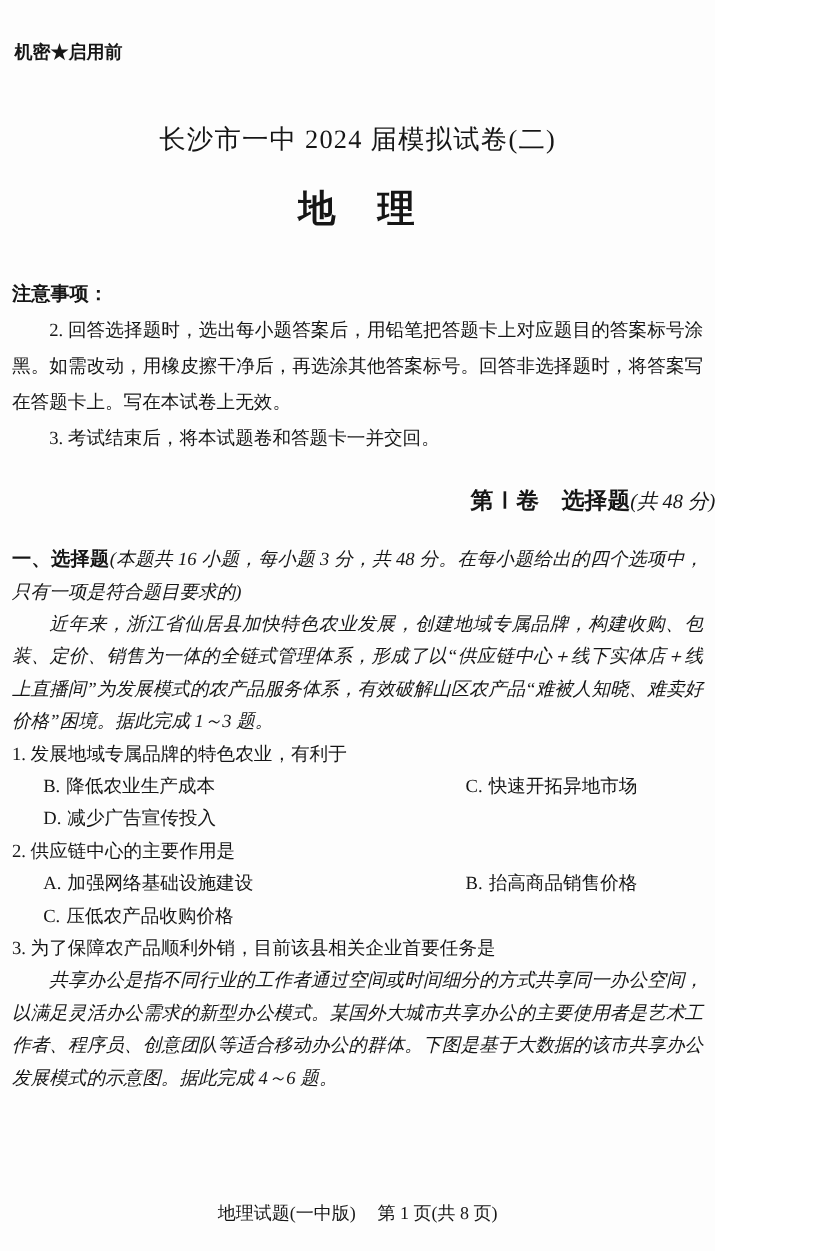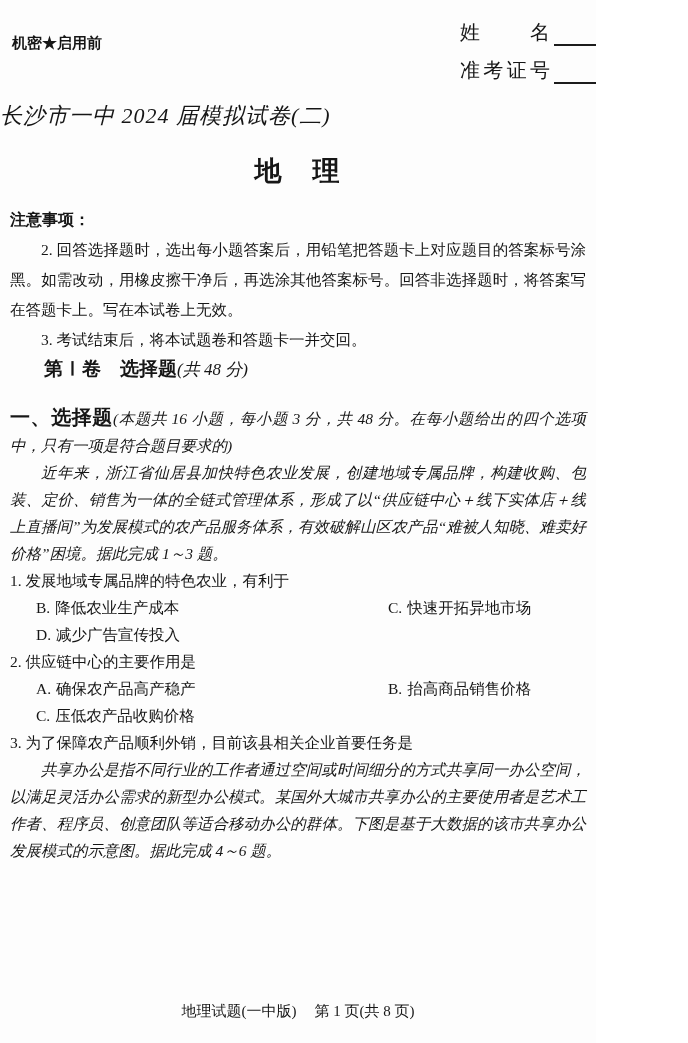--- a/index.html
+++ b/index.html
@@ -32,65 +32,65 @@
   .field-line {
     display: inline-block;
     width: 114px;
     height: 24px;
     border-bottom: 2px solid #1c1c1c;
     margin-left: 4px;
   }
   
   .exam-title {
     margin: 101px 0 0 0;
+    text-align: center;
     font-size: 22px;
     font-weight: normal;
-    font-style: italic;
     letter-spacing: 1px;
   }
   .subject-title {
     margin: 22px 0 0 0;
     text-align: center;
     font-family: "Liberation Sans", sans-serif;
     font-weight: bold;
-    font-size: 27px;
+    font-size: 31px;
     letter-spacing: 2px;
   }
   
-  .notice { margin: 16px 10px 0 10px; }
+  .notice { margin: 36px 10px 0 10px; }
   .notice-heading {
     font-family: "Liberation Sans", sans-serif;
     font-weight: bold;
     font-size: 16px;
     line-height: 30px;
   }
   .notice p {
     margin: 0;
     font-size: 15.5px;
     line-height: 30px;
     text-align: justify;
     text-indent: 2em;
   }
   
   .section-heading {
-    text-align: left;
+    margin-top: 23px;
+    text-align: right;
     line-height: 27px;
-    padding-left: 44px;
   }
   .hei {
     font-family: "Liberation Sans", sans-serif;
     font-weight: bold;
   }
   .section-heading .hei { font-size: 19px; }
   .kai { font-style: italic; }
   .section-heading .kai { font-size: 17px; }
   
   .body-block { margin: 21px 10px 0 10px; font-size: 15.5px; line-height: 27px; }
   .intro { text-align: justify; margin: 0; }
-  .intro .hei { font-size: 20px; }
+  .intro .hei { font-size: 16px; }
   .passage { margin: 0; text-indent: 2em; text-align: justify; }
   .stem { margin: 0; }
   .opts2 {
     display: grid;
     grid-template-columns: 352px 1fr;
     padding-left: 26px;
   }
   .opts1 { padding-left: 26px; }
   .opt-label { margin-right: 5px; }
   
@@ -102,30 +102,20 @@
   }
   .page-footer .sep { display: inline-block; width: 18px; }
 </style>
 </head>
 <body>
 
 <div class="page">
 
   <div class="secrecy">机密★启用前</div>
 
-  <div class="fill-fields">
-    <div class="field-row">
-      <span class="field-label">姓名</span>
-      <span class="field-line"></span>
-    </div>
-    <div class="field-row">
-      <span class="field-label">准考证号</span>
-      <span class="field-line"></span>
-    </div>
-  </div>
 
   <h1 class="exam-title">长沙市一中 2024 届模拟试卷(二)</h1>
 
   <h2 class="subject-title">地　理</h2>
 
   <div class="notice">
     <div class="notice-heading">注意事项：</div>
     <p>2. 回答选择题时，选出每小题答案后，用铅笔把答题卡上对应题目的答案标号涂黑。如需改动，用橡皮擦干净后，再选涂其他答案标号。回答非选择题时，将答案写在答题卡上。写在本试卷上无效。</p>
     <p>3. 考试结束后，将本试题卷和答题卡一并交回。</p>
   </div>
@@ -141,21 +131,21 @@
 
     <p class="stem">1. 发展地域专属品牌的特色农业，有利于</p>
     <div class="opts2">
       <div><span class="opt-label">B.</span><span>降低农业生产成本</span></div>
       <div><span class="opt-label">C.</span><span>快速开拓异地市场</span></div>
       <div><span class="opt-label">D.</span><span>减少广告宣传投入</span></div>
     </div>
 
     <p class="stem">2. 供应链中心的主要作用是</p>
     <div class="opts2">
-      <div><span class="opt-label">A.</span><span>确保农产品高产稳产</span></div>
+      <div><span class="opt-label">A.</span><span>加强网络基础设施建设</span></div>
       <div><span class="opt-label">B.</span><span>抬高商品销售价格</span></div>
       <div><span class="opt-label">C.</span><span>压低农产品收购价格</span></div>
     </div>
 
     <p class="stem">3. 为了保障农产品顺利外销，目前该县相关企业首要任务是</p>
 
     <p class="passage kai">共享办公是指不同行业的工作者通过空间或时间细分的方式共享同一办公空间，以满足灵活办公需求的新型办公模式。某国外大城市共享办公的主要使用者是艺术工作者、程序员、创意团队等适合移动办公的群体。下图是基于大数据的该市共享办公发展模式的示意图。据此完成 4～6 题。</p>
   </div>
 
   <div class="page-footer">

